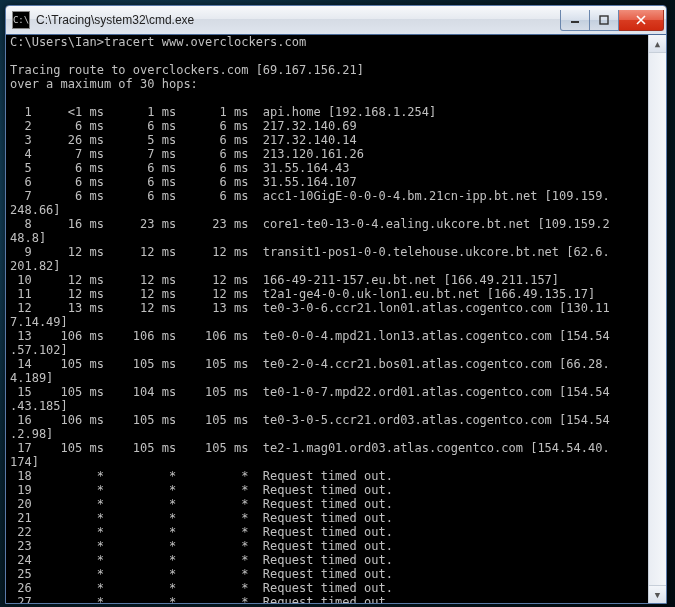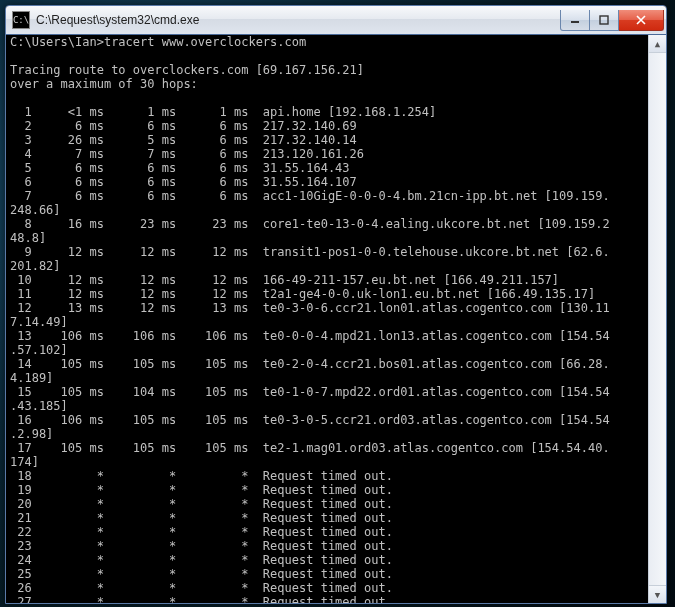--- a/index.html
+++ b/index.html
@@ -115,21 +115,21 @@
   .sb-btn.down {
     position:absolute;bottom:0;border-top:1px solid #c7cfd9;border-bottom:none;
   }
 </style>
 </head>
 <body>
 
 <div class="window">
   <div class="titlebar">
     <div class="titlebar-icon">C:\</div>
-    <div class="titlebar-title">C:\Request\system32\cmd.exe</div>
+    <div class="titlebar-title">C:\Tracing\system32\cmd.exe</div>
     <div class="win-buttons">
       <div class="win-btn min">
         <svg width="10" height="10">
             <rect x="1" y="6" width="8" height="2" fill="#333"></rect>
           </svg>
       </div>
       <div class="win-btn max">
         <svg width="10" height="10">
             <rect x="1" y="1" width="8" height="8" fill="none" stroke="#333" stroke-width="1.4"></rect>
           </svg>

